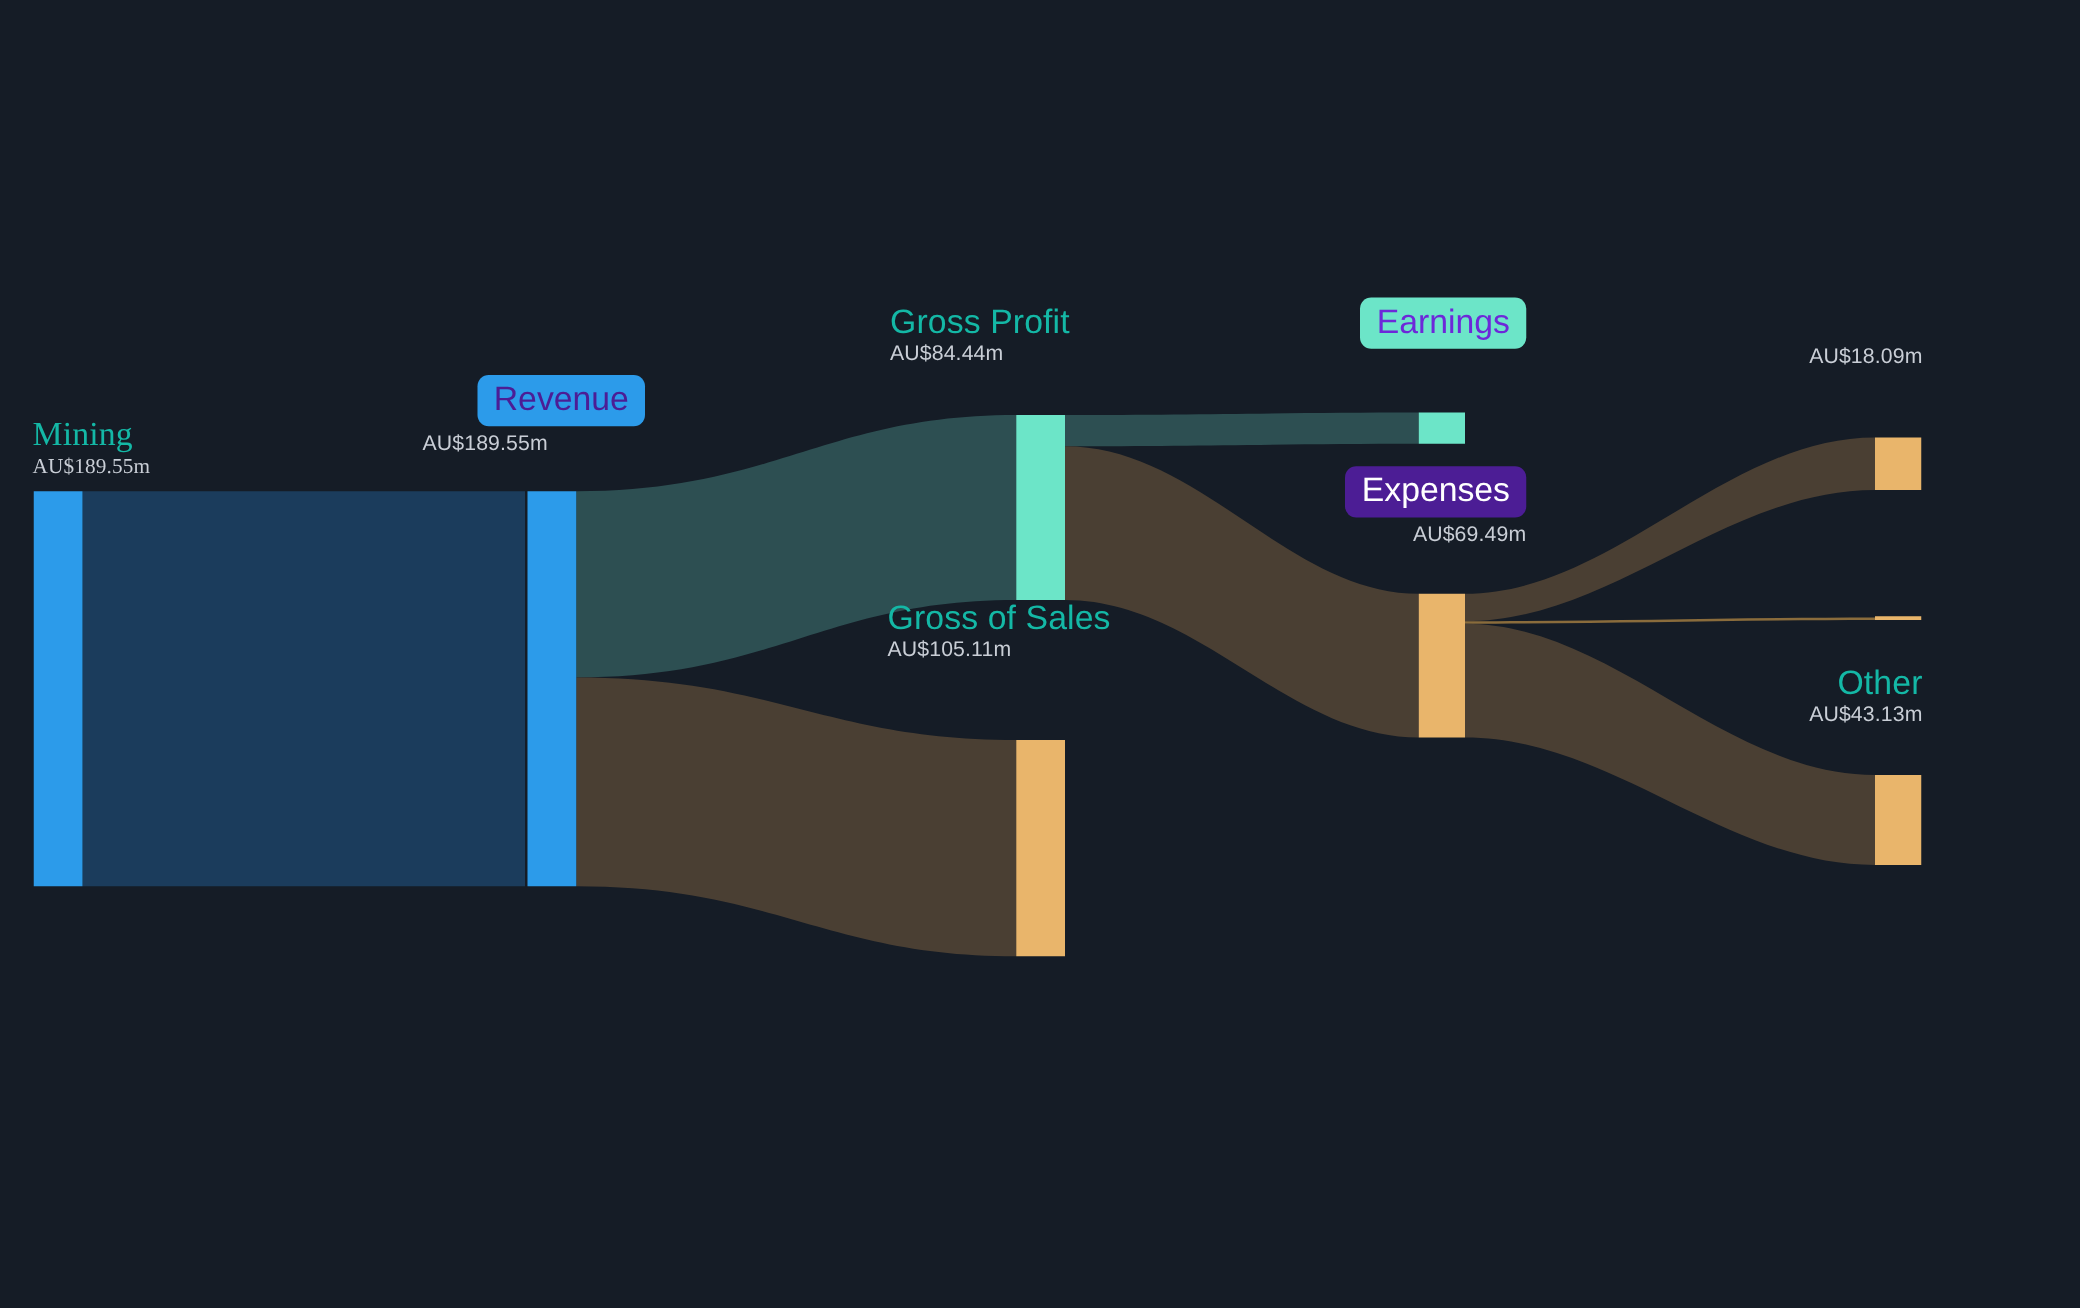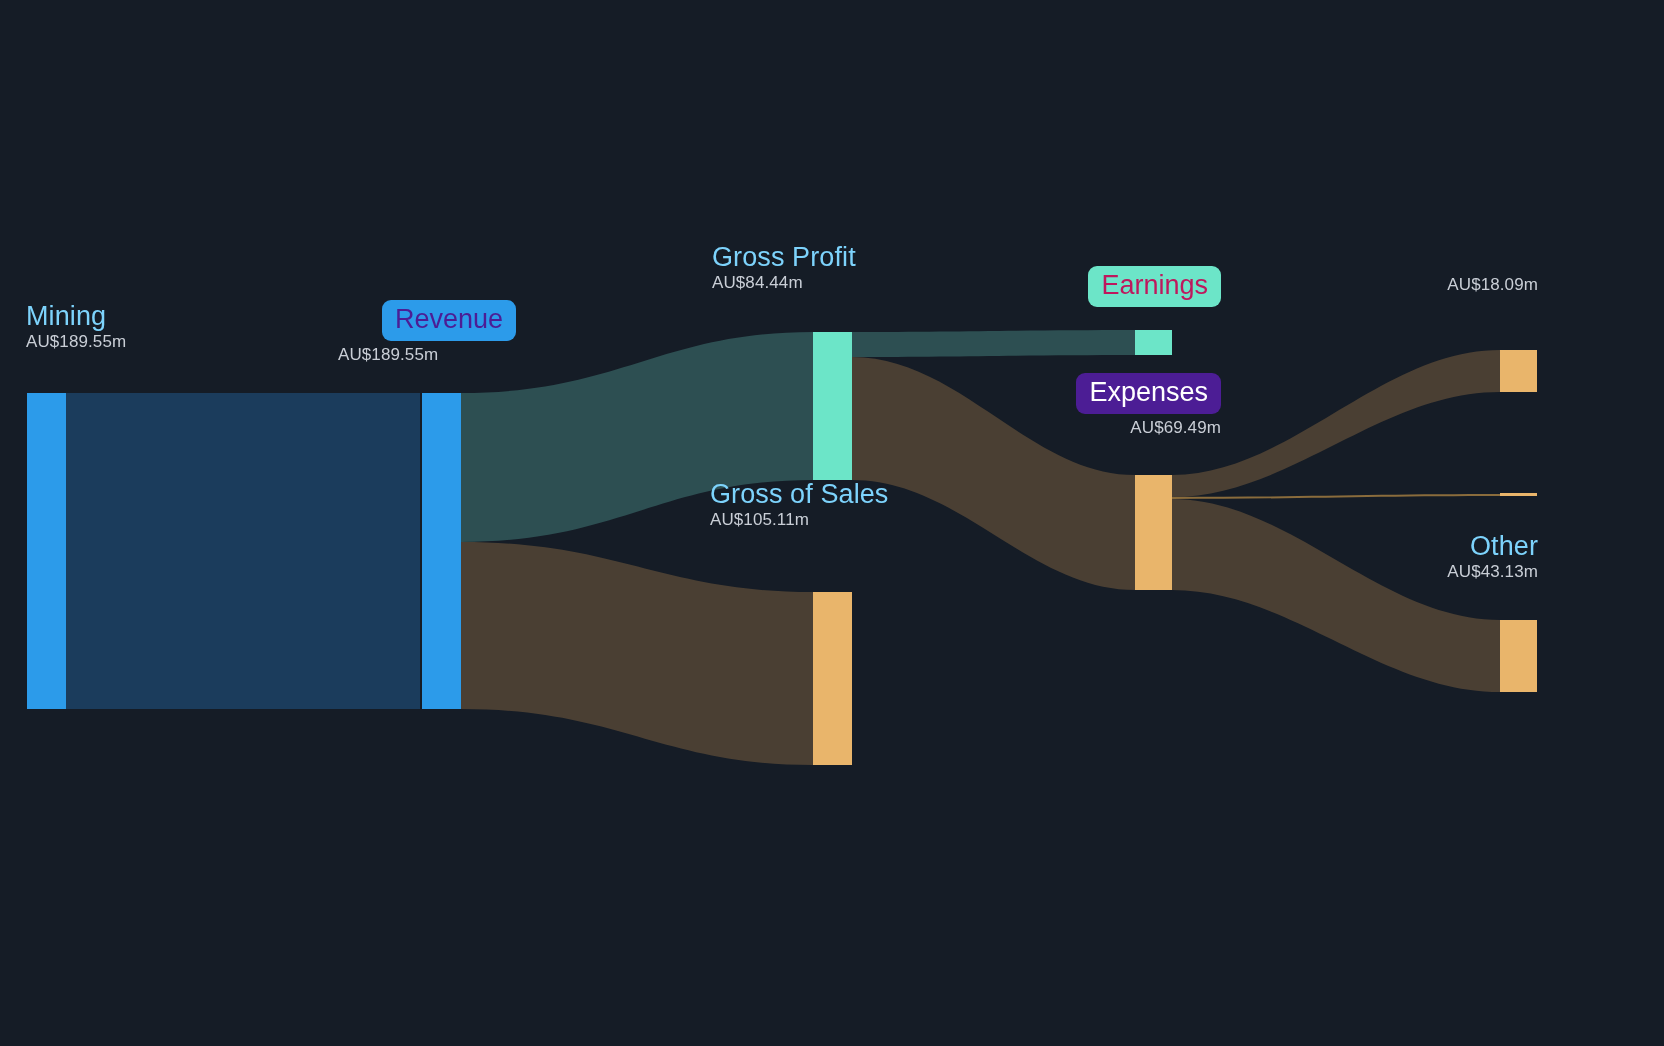--- a/index.html
+++ b/index.html
@@ -28,39 +28,39 @@
   }
   .lbl {
     position: absolute;
     white-space: nowrap;
     line-height: 1.16;
     pointer-events: none;
   }
   .lbl .name {
     display: block;
     font-size: 27px;
-    color: #7dd3fc;
+    color: #14b8a6;
     letter-spacing: 0.1px;
   }
   .lbl .val {
     display: block;
     font-size: 17px;
     color: #c9ced6;
     letter-spacing: 0.1px;
   }
   .lbl.right { text-align: right; }
   .pill {
     display: inline-block;
     border-radius: 9px;
     padding: 4px 13px 6px 13px;
     font-size: 27px;
     line-height: 1.14;
   }
   .pill.revenue { background: #2c9bea; color: #4c1d95; margin-left: 44px; }
-  .pill.earnings { background: #6ce5c8; color: #be185d; margin-top: 28px; }
+  .pill.earnings { background: #6ce5c8; color: #6d28d9; }
   .pill.expenses { background: #4c1d95; color: #ffffff; }
   .pillwrap { display: block; }
 </style>
 </head>
 <body>
 
 <div id="stage">
 
   <svg id="sankey" viewBox="0 0 1664 1046">
 
@@ -120,21 +120,21 @@
 
     <rect x="1135" y="475" width="37" height="115" fill="#e9b56b"></rect>
 
     <rect x="1500" y="350" width="37" height="42" fill="#e9b56b"></rect>
 
     <rect x="1500" y="493" width="37" height="3" fill="#e9b56b"></rect>
 
     <rect x="1500" y="620" width="37" height="72" fill="#e9b56b"></rect>
   </svg>
 
-  <div class="lbl" style="left:26px; top:301px;">
+  <div class="lbl" style="left:26px; top:332px;font-family:Liberation Serif, serif;">
     <span class="name">Mining</span>
     <span class="val">AU$189.55m</span>
   </div>
 
   <div class="lbl" style="left:338px; top:300px;">
     <span class="pillwrap"><span class="pill revenue">Revenue</span></span>
     <span class="val" style="margin-top:4px;">AU$189.55m</span>
   </div>
 
   <div class="lbl" style="left:712px; top:242px;">

